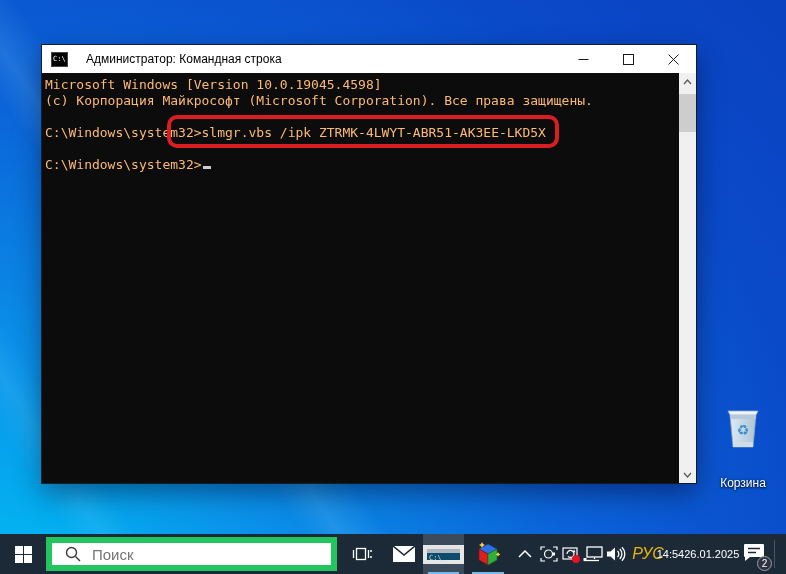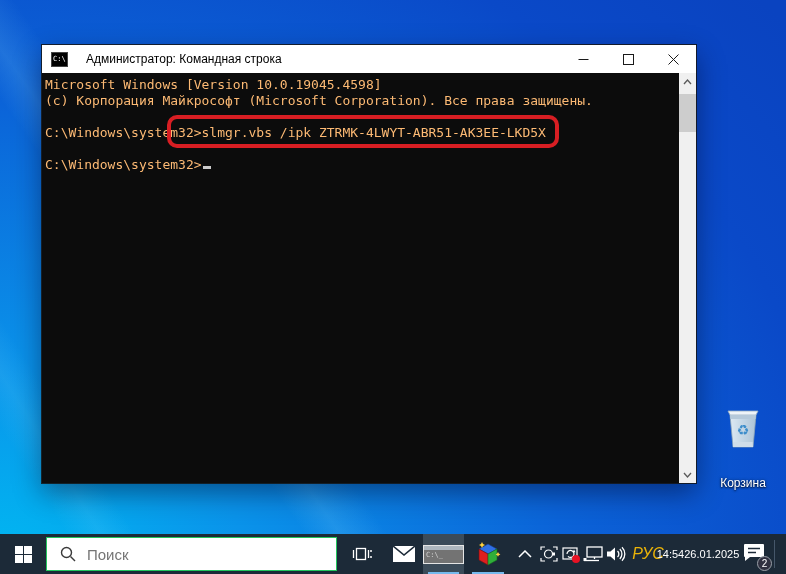--- a/index.html
+++ b/index.html
@@ -63,34 +63,34 @@
 
   
   .taskbar { position:absolute; left:0; bottom:0; width:786px; height:40px; background:#1c2a38; }
   .tb-btn { position:absolute; top:0; height:40px; display:flex; align-items:center; justify-content:center; }
   .start-btn { left:0; width:46px; }
   .win-logo { width:17px; height:17px; display:grid; grid-template-columns:8px 8px; grid-template-rows:8px 8px; gap:1px; }
   .win-logo span { background:#fff; }
 
   .searchbox {
     position:absolute; left:46px; top:3px; width:291px; height:34px;
-    background:#ffffff; border:1px solid #22c55e; display:flex; align-items:center; padding-left:13px;
+    background:#ffffff; border:6px solid #22c55e; display:flex; align-items:center; padding-left:13px;
   }
   .searchbox input {
     border:none; outline:none; background:transparent; margin-left:11px;
     font-size:15px; color:#444; width:220px; font-family:"Liberation Sans", sans-serif;
   }
 
   .taskview-btn { left:344px; width:36px; }
   .mail-btn { left:385px; width:37px; }
   .cmd-btn { left:423px; width:41px; background:#3b4b59; }
   .cube-btn { left:467px; width:42px; }
   .run-underline { position:absolute; left:5px; right:5px; bottom:0; height:2px; background:#76b9ed; }
 
-  .cmd-mini { width:44px; height:19px; background:#737373; border:1px solid #e5e5e5; position:relative; }
+  .cmd-mini { width:44px; height:19px; background:#0c4a6e; border:4px solid #e5e5e5; position:relative; }
   .cmd-mini .bar { position:absolute; left:0; top:0; right:0; height:4px; background:#aeb7bf; }
   .cmd-mini .txt { position:absolute; left:2px; top:5px; color:#cfcfcf; font-family:"DejaVu Sans Mono", monospace; font-size:7px; }
 
   .chevron-btn { left:512px; width:26px; }
   .tray-btn { top:0; height:40px; position:absolute; display:flex; align-items:center; justify-content:center; }
   .tray-cam { left:538px; width:22px; }
   .tray-sync { left:560px; width:22px; }
   .tray-net { left:582px; width:22px; }
   .tray-vol { left:604px; width:24px; }
 

